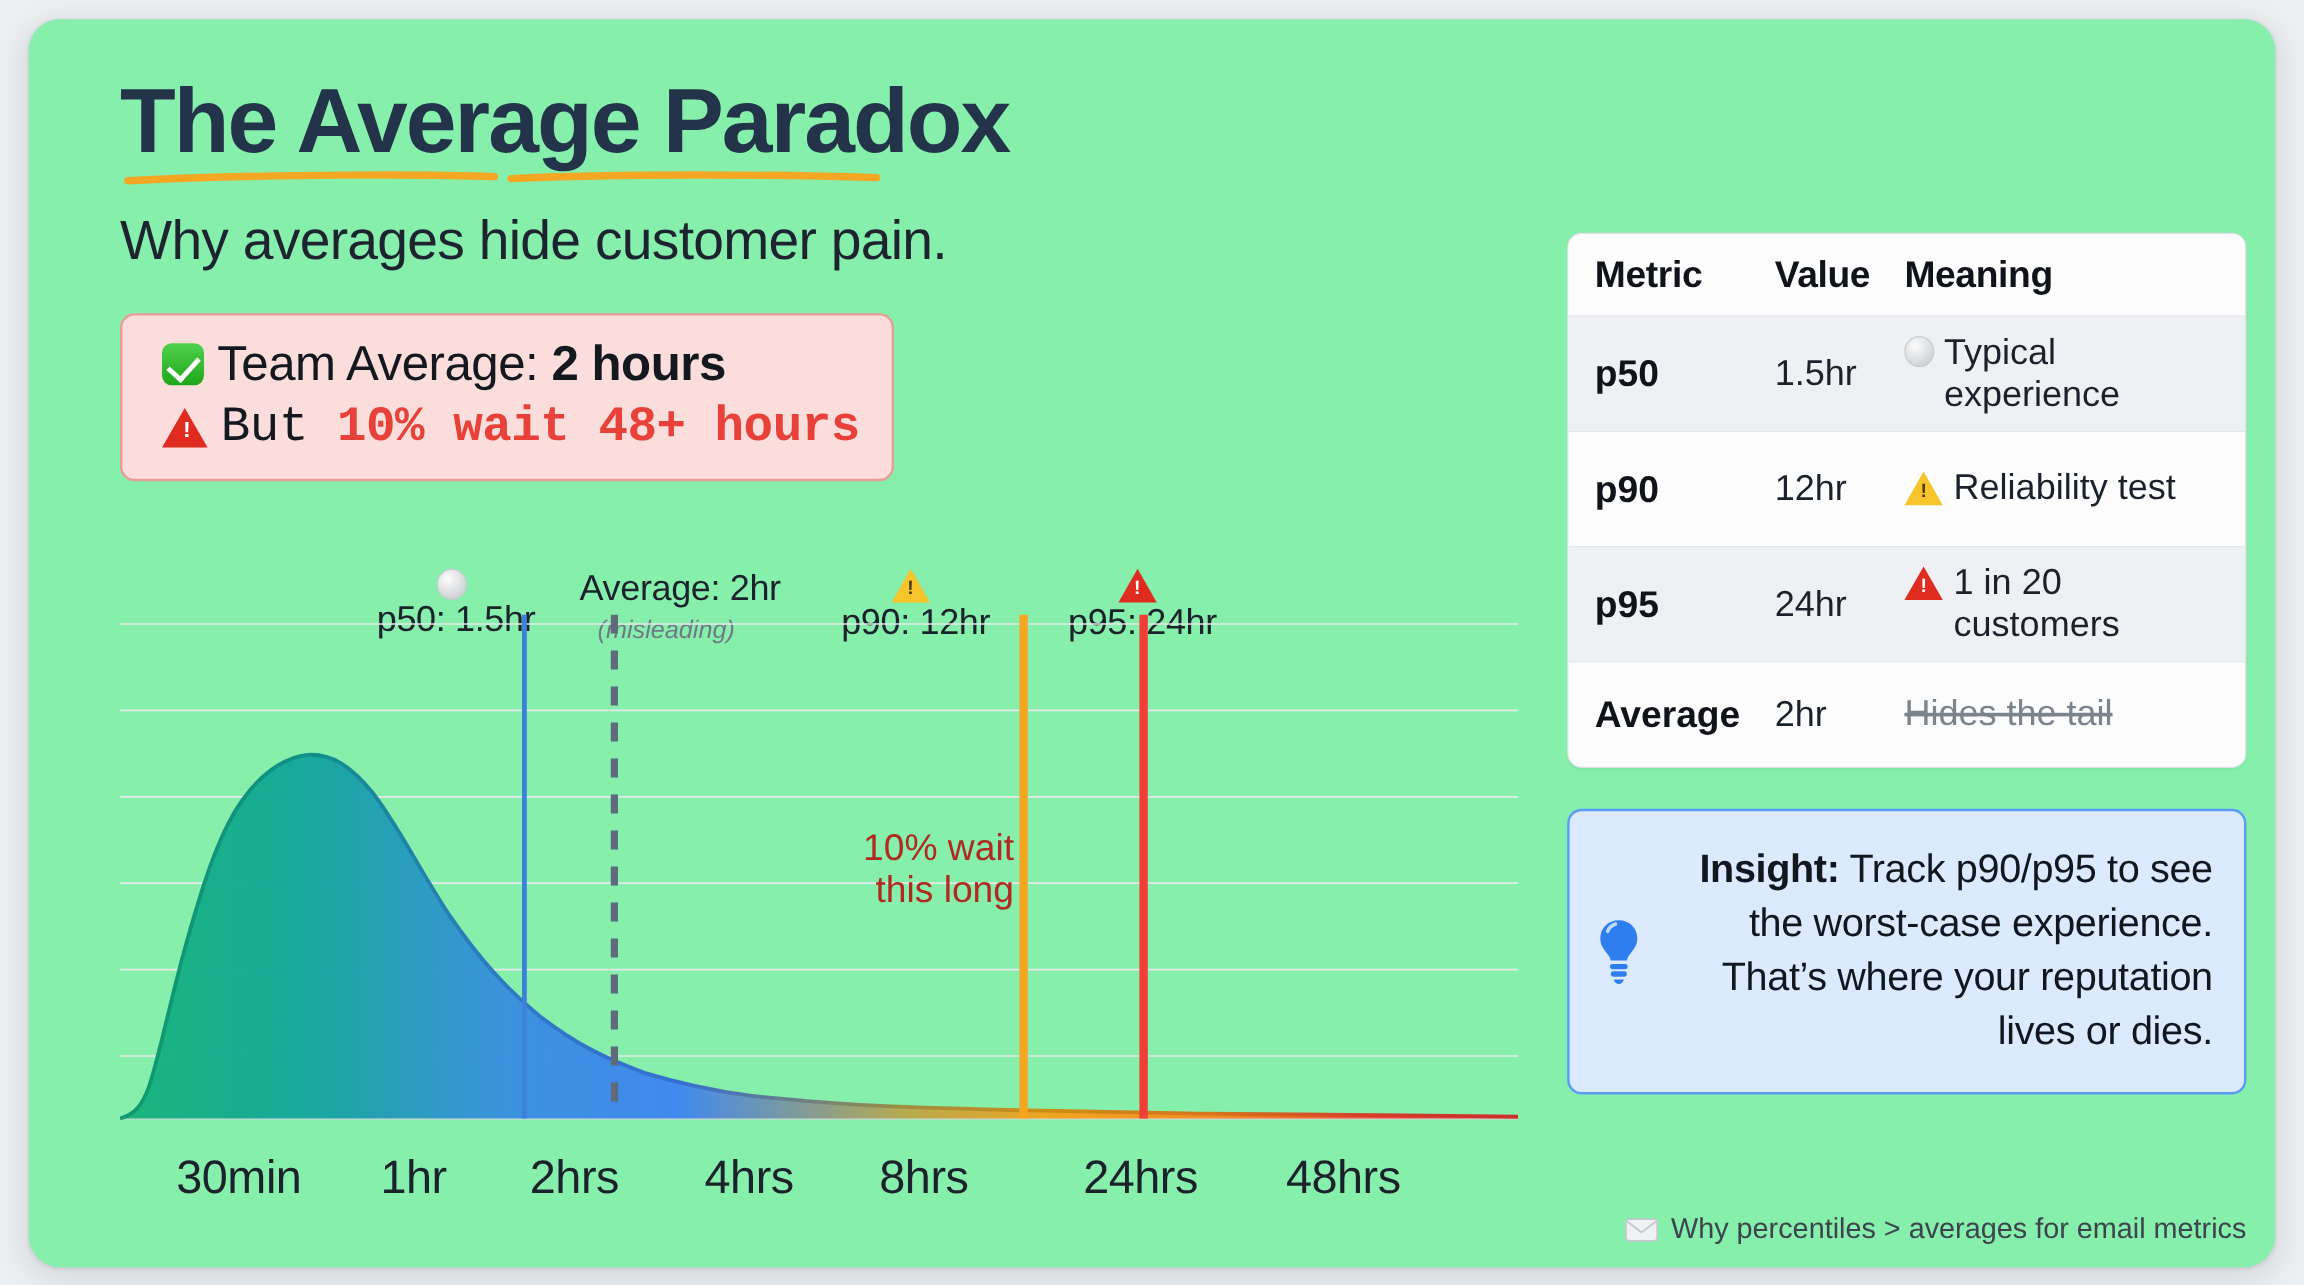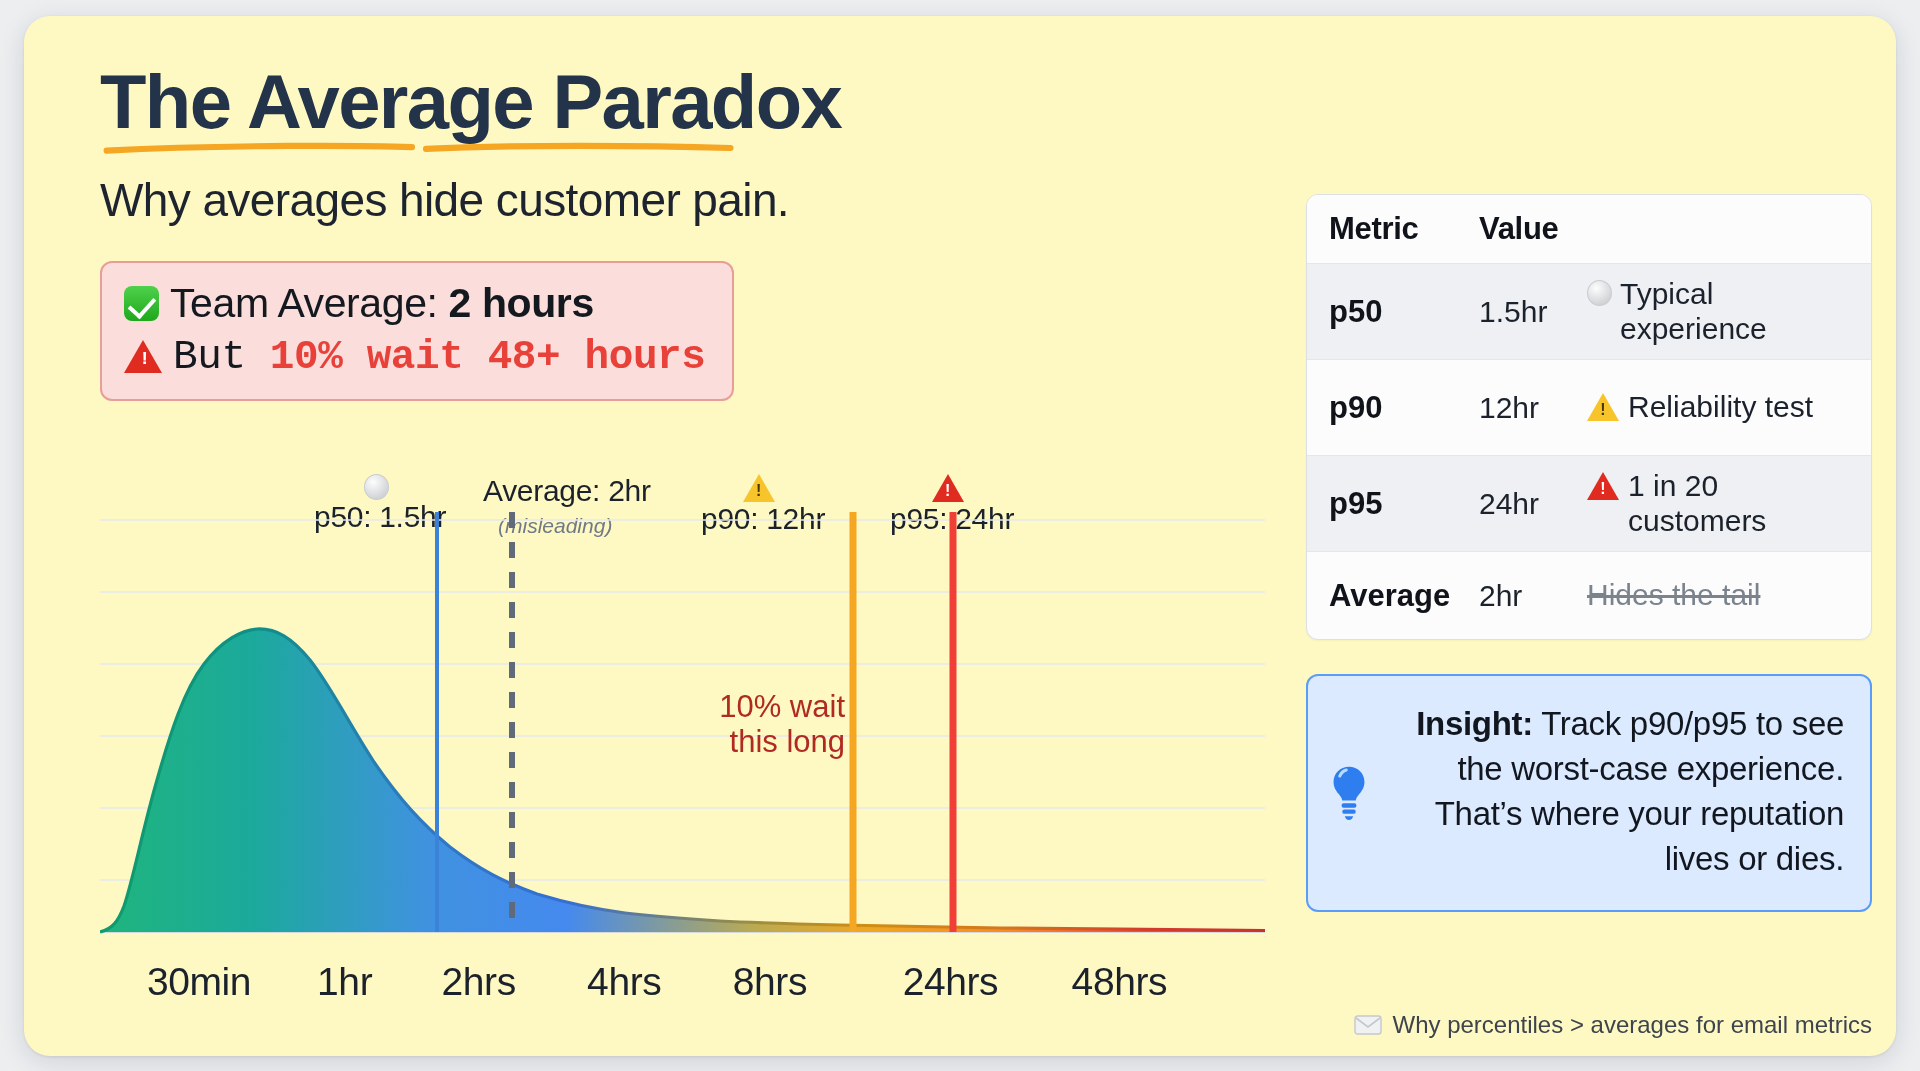--- a/index.html
+++ b/index.html
@@ -6,21 +6,21 @@
   html, body {
     width: 1920px; height: 1071px;
     background: #eceef0;
     font-family: "Liberation Sans", sans-serif;
     overflow: hidden;
   }
   #card {
     position: absolute;
     left: 24px; top: 16px;
     width: 1872px; height: 1040px;
-    background: #fef9c3;
+    background: #86efac;
     border-radius: 26px;
     box-shadow: 0 6px 26px rgba(20,30,50,.13), 0 1px 3px rgba(20,30,50,.09);
     overflow: hidden;
   }
 
   
   #left { position: absolute; left: 76px; top: 46px; width: 1165px; height: 960px; }
 
   .title-wrap { position: relative; display: inline-block; }
   #title {
@@ -35,21 +35,21 @@
     margin-top: 30px; font-size: 46px; color: #1d2430; letter-spacing: -.6px;
     white-space: nowrap;
   }
 
   
   #alert {
     margin-top: 34px; display: inline-block;
     background: #fbdedb; border: 2px solid #e79e99; border-radius: 12px;
     padding: 17px 26px 19px 22px;
   }
-  .alert-line { display: flex; align-items: center; white-space: nowrap; }
+  .alert-line { display: flex; align-items: center; white-space: nowrap; margin-left: 11px; }
   .alert-line + .alert-line { margin-top: 7px; font-family: Liberation Mono, monospace; }
   .alert-txt { font-size: 41px; color: #14181f; letter-spacing: -.4px; }
   .alert-txt b { font-weight: bold; }
   .alert-red { color: #e8413a; font-weight: bold; }
   .ico-check {
     width: 35px; height: 35px; border-radius: 8px; margin-right: 11px; flex: none;
     background: linear-gradient(#4fd14c,#1fa81c);
     position: relative;
   }
   .ico-check::after {
@@ -288,20 +288,21 @@
       </div>
     </div>
   </div>
 
   <div id="right">
 
     <div id="table">
       <div class="trow head">
         <div class="c1 th">Metric</div>
         <div class="c2 th">Value</div>
+        <div class="c3 th">Meaning</div>
       </div>
 
       <div class="trow body alt">
         <div class="c1 metric">p50</div>
         <div class="c2 value">1.5hr</div>
         <div class="c3 meaning">
           <span class="dot-grey"></span>
           <span>Typical experience</span>
         </div>
       </div>

